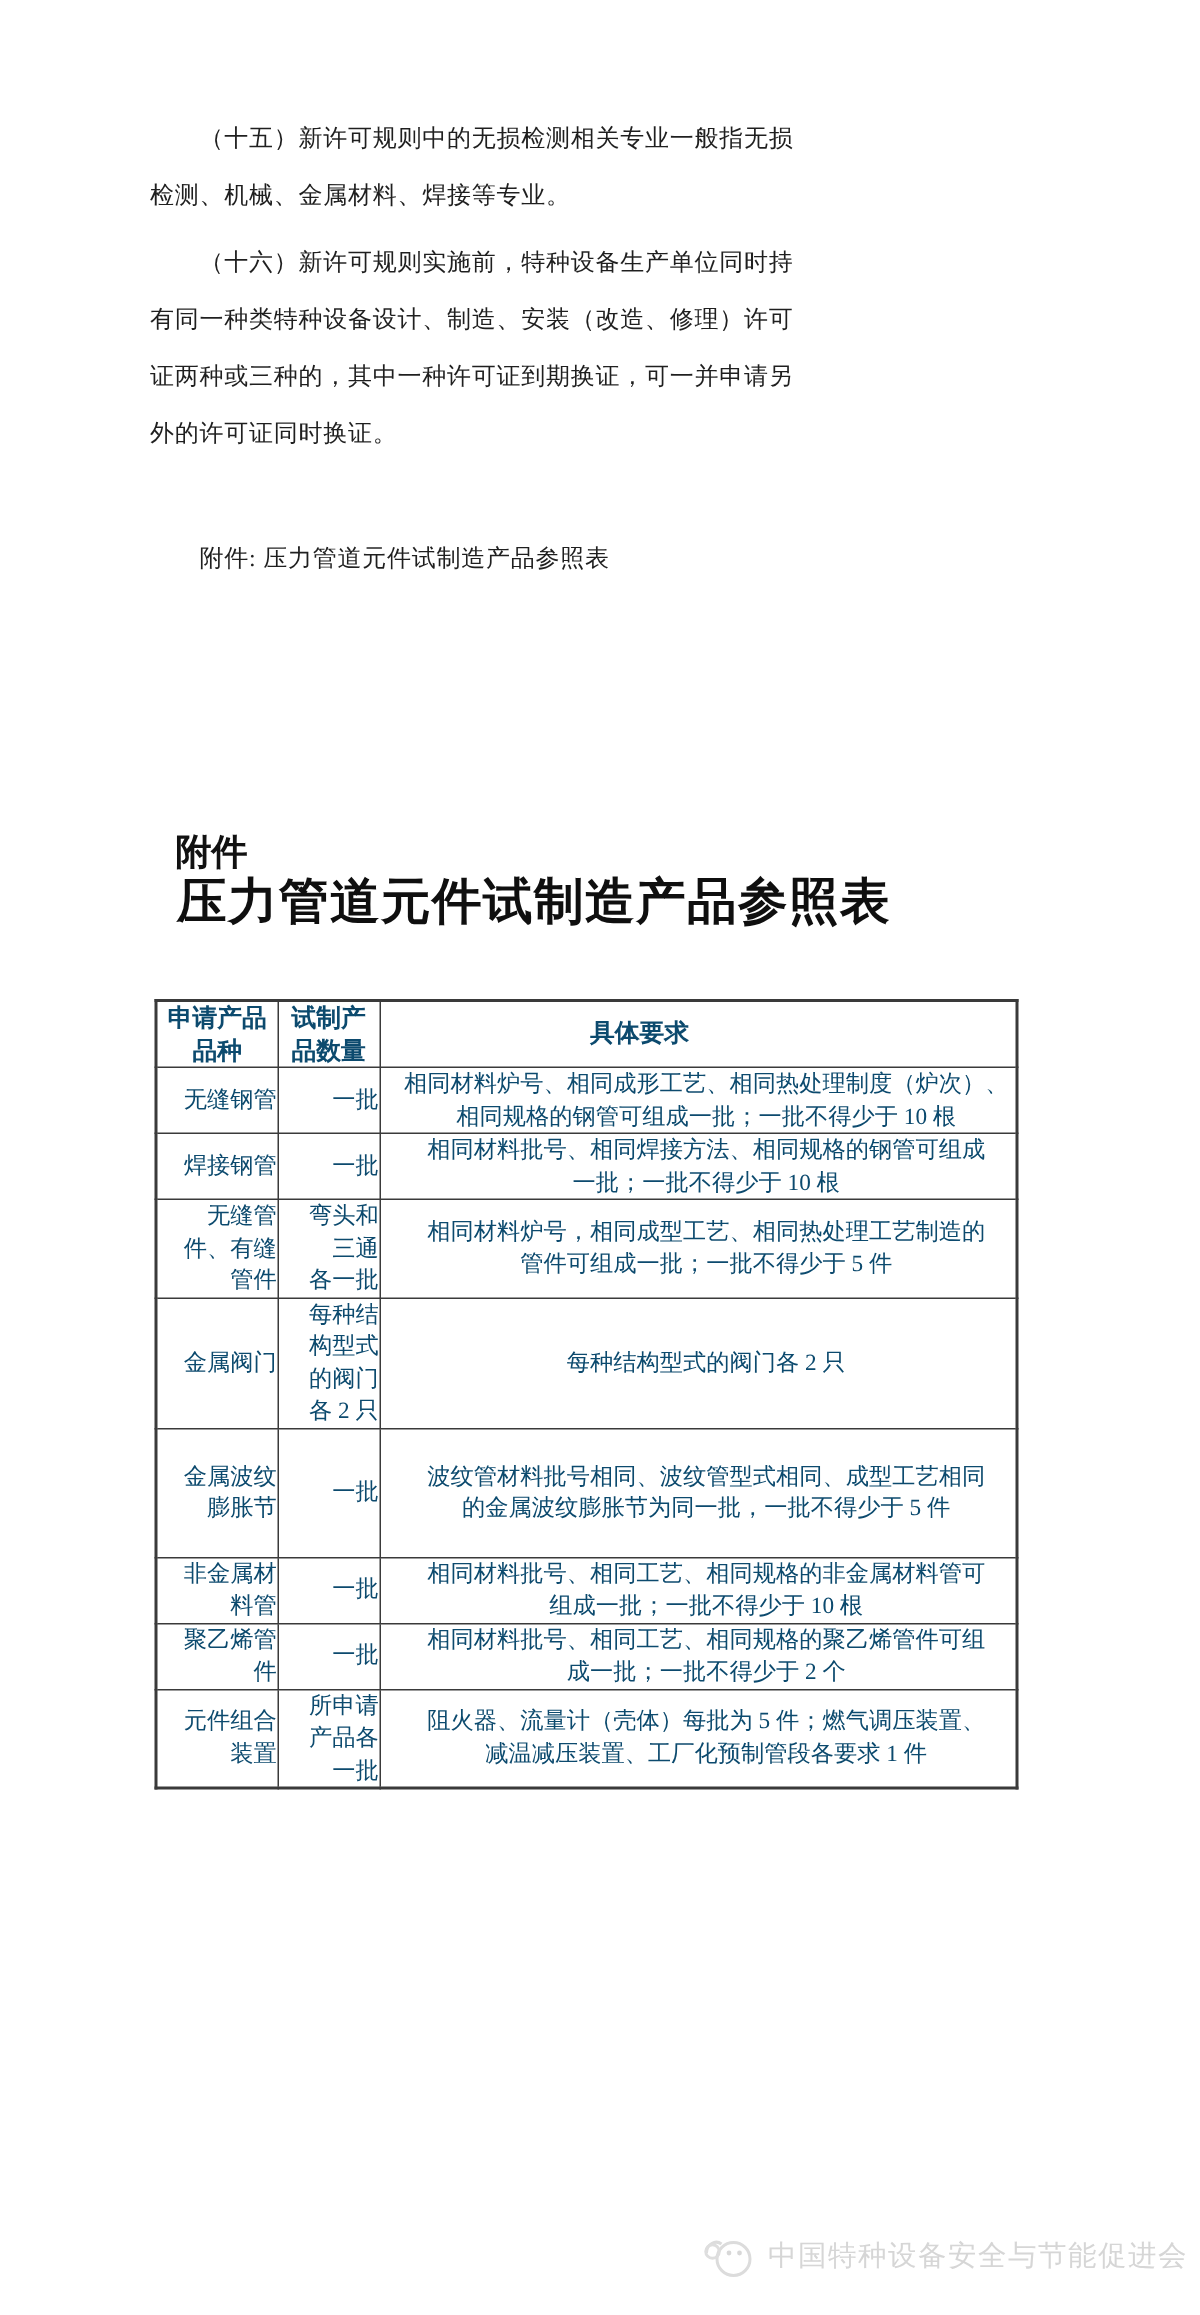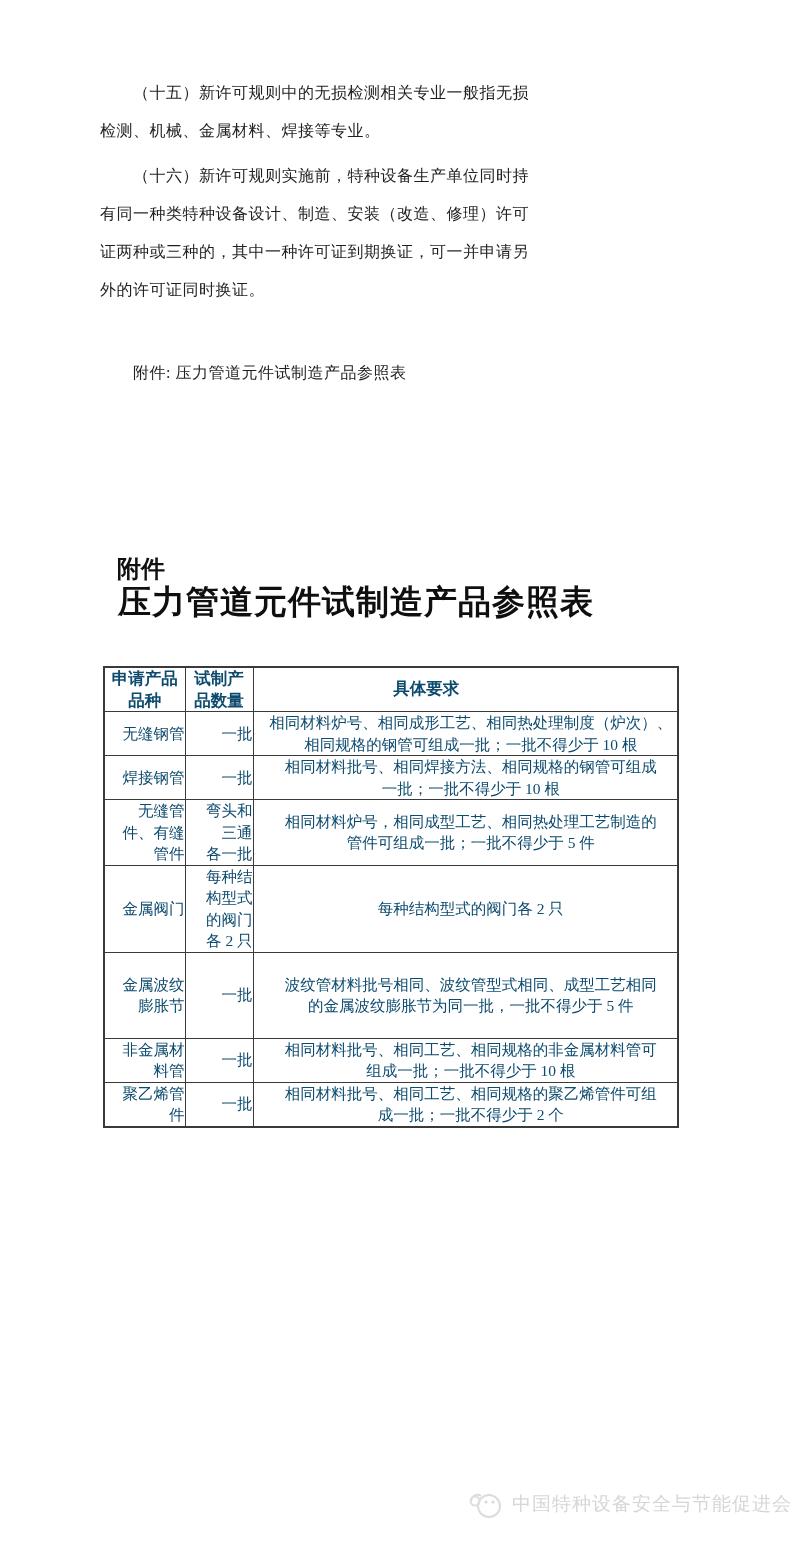--- a/index.html
+++ b/index.html
@@ -183,20 +183,29 @@
         <td class="c3">相同材料批号、相同工艺、相同规格的非金属材料管可
 组成一批；一批不得少于 10 根</td>
       </tr>
       <tr>
         <td class="c1">聚乙烯管
 件</td>
         <td class="c2">一批</td>
         <td class="c3">相同材料批号、相同工艺、相同规格的聚乙烯管件可组
 成一批；一批不得少于 2 个</td>
       </tr>
+      <tr>
+        <td class="c1">元件组合
+装置</td>
+        <td class="c2">所申请
+产品各
+一批</td>
+        <td class="c3">阻火器、流量计（壳体）每批为 5 件；燃气调压装置、
+减温减压装置、工厂化预制管段各要求 1 件</td>
+      </tr>
     </tbody>
   </table>
 
   <div class="watermark">
     <span>
       <svg width="38" height="32" viewBox="0 0 38 32" fill="none">
         <circle cx="22" cy="18" r="11" stroke="#dcdcdc" stroke-width="2"></circle>
         <path d="M4 14 C4 8, 10 5, 14 8" stroke="#dcdcdc" stroke-width="2" fill="none"></path>
         <circle cx="8" cy="13" r="4.5" stroke="#dedede" stroke-width="2" fill="none"></circle>
         <circle cx="19" cy="14" r="1.6" fill="#d8d8d8"></circle>

